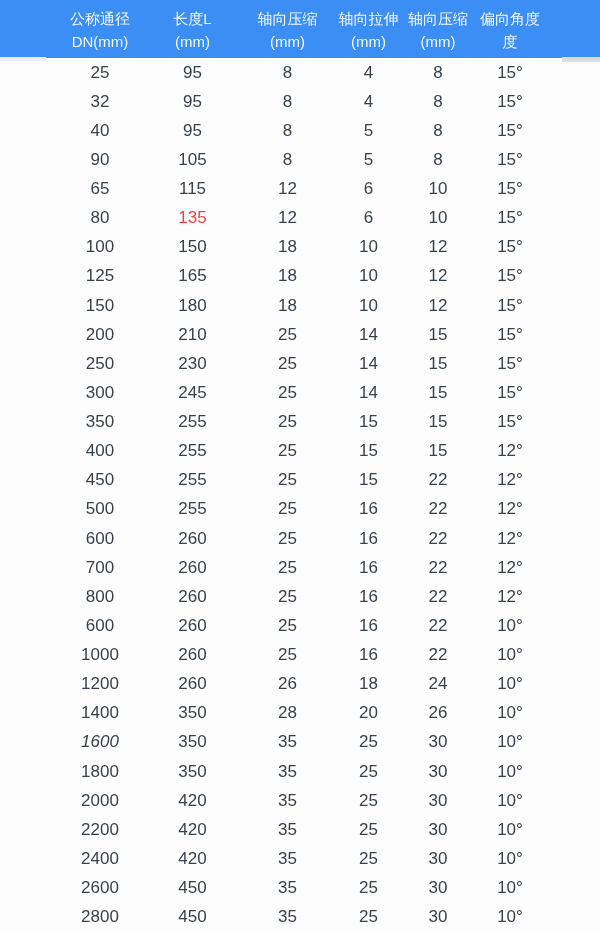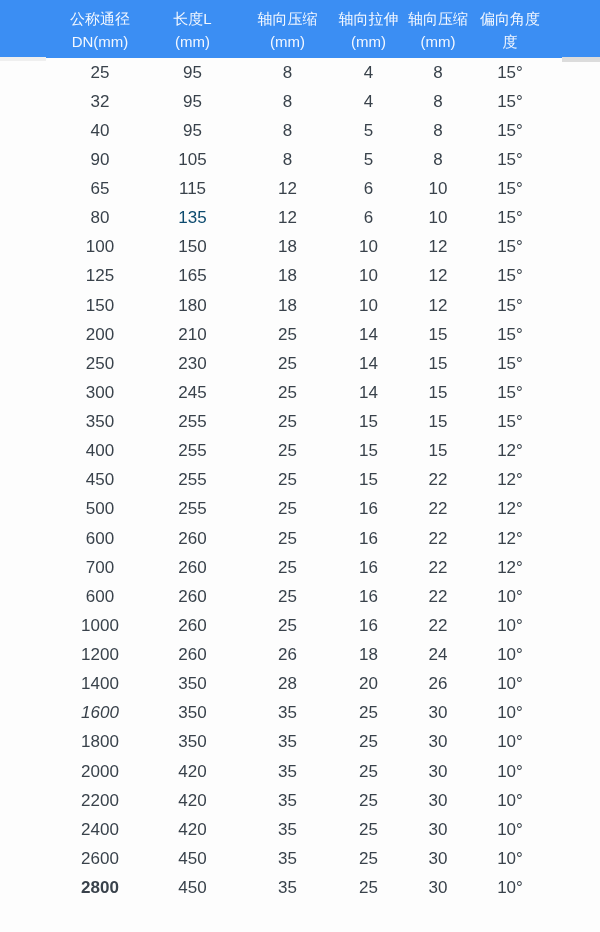--- a/index.html
+++ b/index.html
@@ -126,21 +126,21 @@
         <tr>
           <td style="color: rgb(57, 66, 75);">65</td>
           <td style="color: rgb(57, 66, 75);">115</td>
           <td style="color: rgb(57, 66, 75);">12</td>
           <td style="color: rgb(57, 66, 75);">6</td>
           <td style="color: rgb(57, 66, 75);">10</td>
           <td style="color: rgb(57, 66, 75);">15°</td>
         </tr>
         <tr>
           <td style="color: rgb(57, 66, 75);">80</td>
-          <td style="color: #0c4a6e;">135</td>
+          <td style="color: #ef4444;">135</td>
           <td style="color: rgb(57, 66, 75);">12</td>
           <td style="color: rgb(57, 66, 75);">6</td>
           <td style="color: rgb(57, 66, 75);">10</td>
           <td style="color: rgb(57, 66, 75);">15°</td>
         </tr>
         <tr>
           <td style="color: rgb(57, 66, 75);">100</td>
           <td style="color: rgb(57, 66, 75);">150</td>
           <td style="color: rgb(57, 66, 75);">18</td>
           <td style="color: rgb(57, 66, 75);">10</td>
@@ -222,20 +222,28 @@
         <tr>
           <td style="color: rgb(57, 66, 75);">600</td>
           <td style="color: rgb(57, 66, 75);">260</td>
           <td style="color: rgb(57, 66, 75);">25</td>
           <td style="color: rgb(57, 66, 75);">16</td>
           <td style="color: rgb(57, 66, 75);">22</td>
           <td style="color: rgb(57, 66, 75);">12°</td>
         </tr>
         <tr>
           <td style="color: rgb(57, 66, 75);">700</td>
+          <td style="color: rgb(57, 66, 75);">260</td>
+          <td style="color: rgb(57, 66, 75);">25</td>
+          <td style="color: rgb(57, 66, 75);">16</td>
+          <td style="color: rgb(57, 66, 75);">22</td>
+          <td style="color: rgb(57, 66, 75);">12°</td>
+        </tr>
+        <tr>
+          <td style="color: rgb(57, 66, 75);">800</td>
           <td style="color: rgb(57, 66, 75);">260</td>
           <td style="color: rgb(57, 66, 75);">25</td>
           <td style="color: rgb(57, 66, 75);">16</td>
           <td style="color: rgb(57, 66, 75);">22</td>
           <td style="color: rgb(57, 66, 75);">12°</td>
         </tr>
         <tr>
           <td style="color: rgb(57, 66, 75);">600</td>
           <td style="color: rgb(57, 66, 75);">260</td>
           <td style="color: rgb(57, 66, 75);">25</td>
@@ -309,21 +317,21 @@
         </tr>
         <tr>
           <td style="color: rgb(57, 66, 75);">2600</td>
           <td style="color: rgb(57, 66, 75);">450</td>
           <td style="color: rgb(57, 66, 75);">35</td>
           <td style="color: rgb(57, 66, 75);">25</td>
           <td style="color: rgb(57, 66, 75);">30</td>
           <td style="color: rgb(57, 66, 75);">10°</td>
         </tr>
         <tr>
-          <td style="color: rgb(57, 66, 75); font-weight: bold;">2800</td>
+          <td style="color: rgb(57, 66, 75);">2800</td>
           <td style="color: rgb(57, 66, 75);">450</td>
           <td style="color: rgb(57, 66, 75);">35</td>
           <td style="color: rgb(57, 66, 75);">25</td>
           <td style="color: rgb(57, 66, 75);">30</td>
           <td style="color: rgb(57, 66, 75);">10°</td>
         </tr>
       </tbody>
   </table>
   <div class="strip strip-left"></div>
   <div class="strip strip-right"></div>

